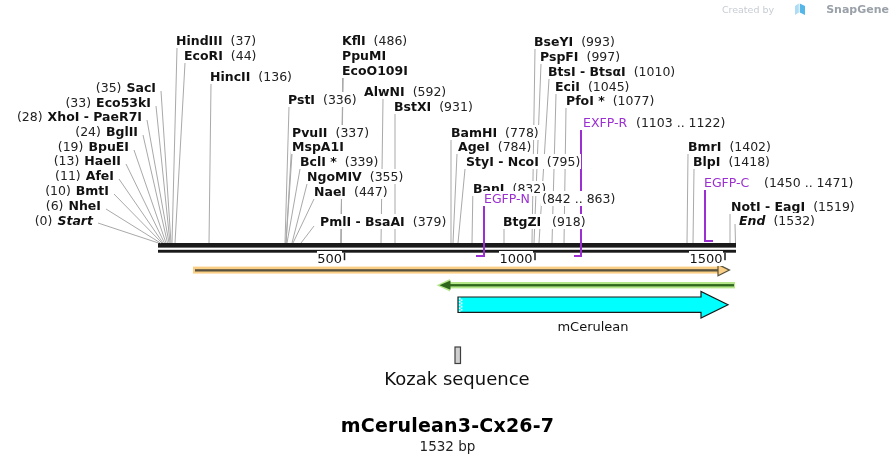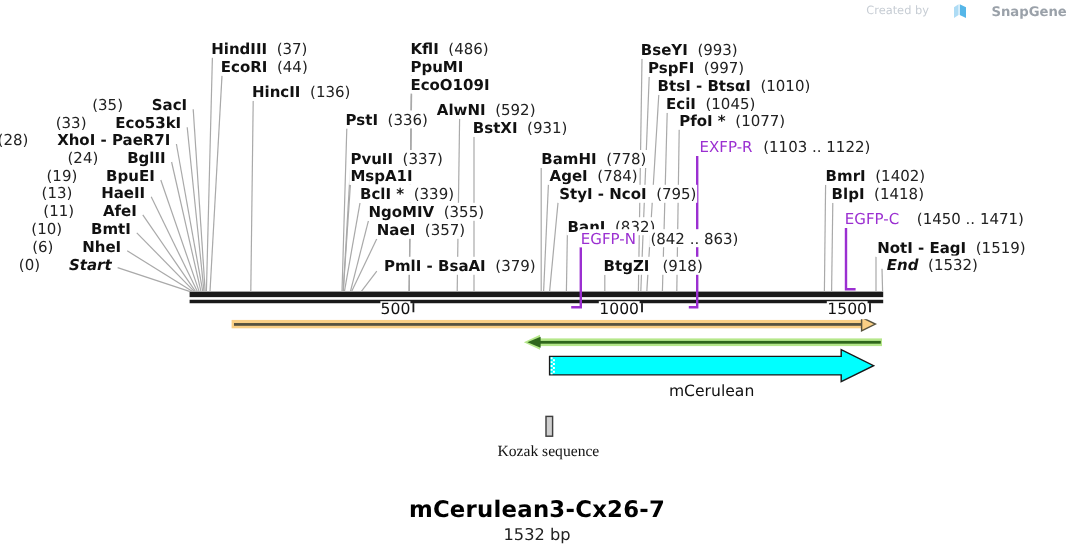--- a/index.html
+++ b/index.html
@@ -6,27 +6,27 @@
   #canvas{position:relative;width:895px;height:456px;background:#fff;overflow:hidden;
           font-family:"DejaVu Sans",sans-serif;}
   #mapsvg{position:absolute;left:0;top:0;}
   .leader{stroke:var(--gray-line,#A9A9A9);stroke-width:1;}
   .bracket{stroke:var(--purple,#9B2FD1);stroke-width:2;fill:none;}
   .tickmark{fill:var(--backbone,#1a1a1a);}
   .lbl{position:absolute;white-space:nowrap;background:#fff;color:#111;
        font:12.5px/15px "DejaVu Sans",sans-serif;padding:0 1px;}
   .lbl .nm{font-weight:bold;}
   .lbl .ps{margin-left:8px;font-weight:normal;color:#222;}
-  .lbl .ps.pf{margin-left:0;margin-right:24px;}
+  .lbl .ps.pf{margin-left:0;margin-right:5px;}
   .lbl.it .nm{font-style:italic;}
   .lbl.primer{color:var(--purple,#9B2FD1);}
   .lbl.primer .nm{font-weight:normal;}
   .ticknum{position:absolute;font:13px "DejaVu Sans",sans-serif;color:#111;background:#fff;}
   .feat-label{position:absolute;transform:translateX(-50%);font:13px "DejaVu Sans",sans-serif;color:#111;}
-  #kozak-label{font-size:13px;font-family:Liberation Serif, serif;}
+  #kozak-label{font-size:18px;}
   #title-block{position:absolute;left:0;right:0;top:414px;text-align:center;}
   #plasmid-name{font:bold 19px "DejaVu Sans",sans-serif;color:#000;letter-spacing:.2px;}
   #plasmid-length{font:13.5px "DejaVu Sans",sans-serif;color:#222;margin-top:2px;}
   #watermark{position:absolute;top:3px;right:6px;display:flex;align-items:center;gap:21px;}
   #wm-created{font:9.5px "DejaVu Sans",sans-serif;color:#C7CDD4;}
   #wm-brand{font:11px "DejaVu Sans",sans-serif;font-weight:bold;color:#9AA1A9;}
 </style>
 </head>
 <body>
 
@@ -138,21 +138,21 @@
       <div class="lbl" style="top: 33px; left: 341px;"><span class="nm">KflI</span><span class="ps">(486)</span></div>
       <div class="lbl" style="top: 48px; left: 341px;"><span class="nm">PpuMI</span></div>
       <div class="lbl" style="top: 63px; left: 341px;"><span class="nm">EcoO109I</span></div>
       <div class="lbl" style="top: 84px; left: 363px;"><span class="nm">AlwNI</span><span class="ps">(592)</span></div>
       <div class="lbl" style="top: 99px; left: 393px;"><span class="nm">BstXI</span><span class="ps">(931)</span></div>
       <div class="lbl" style="top: 92px; left: 287px;"><span class="nm">PstI</span><span class="ps">(336)</span></div>
       <div class="lbl" style="top: 125px; left: 291px;"><span class="nm">PvuII</span><span class="ps">(337)</span></div>
       <div class="lbl" style="top: 139px; left: 291px;"><span class="nm">MspA1I</span></div>
       <div class="lbl" style="top: 154px; left: 299px;"><span class="nm">BclI *</span><span class="ps">(339)</span></div>
       <div class="lbl" style="top: 169px; left: 306px;"><span class="nm">NgoMIV</span><span class="ps">(355)</span></div>
-      <div class="lbl" style="top: 184px; left: 313px;"><span class="nm">NaeI</span><span class="ps">(357)</span></div>
+      <div class="lbl" style="top: 184px; left: 313px;"><span class="nm">NaeI</span><span class="ps">(447)</span></div>
       <div class="lbl" style="top: 214px; left: 319px;"><span class="nm">PmlI - BsaAI</span><span class="ps">(379)</span></div>
       <div class="lbl" style="top: 125px; left: 450px;"><span class="nm">BamHI</span><span class="ps">(778)</span></div>
       <div class="lbl" style="top: 139px; left: 457px;"><span class="nm">AgeI</span><span class="ps">(784)</span></div>
       <div class="lbl" style="top: 154px; left: 465px;"><span class="nm">StyI - NcoI</span><span class="ps">(795)</span></div>
       <div class="lbl" style="top: 169px; left: 472px; margin-top: 12px;"><span class="nm">BanI</span><span class="ps">(832)</span></div>
       <div class="lbl" style="top: 214px; left: 502px;"><span class="nm">BtgZI</span></div>
       <div class="lbl" style="top: 214px; left: 551px;"><span class="ps" style="margin-left: 0px;">(918)</span></div>
       <div class="lbl" style="top: 34px; left: 533px;"><span class="nm">BseYI</span><span class="ps">(993)</span></div>
       <div class="lbl" style="top: 49px; left: 539px;"><span class="nm">PspFI</span><span class="ps">(997)</span></div>
       <div class="lbl" style="top: 64px; left: 547px;"><span class="nm">BtsI - BtsαI</span><span class="ps">(1010)</span></div>

